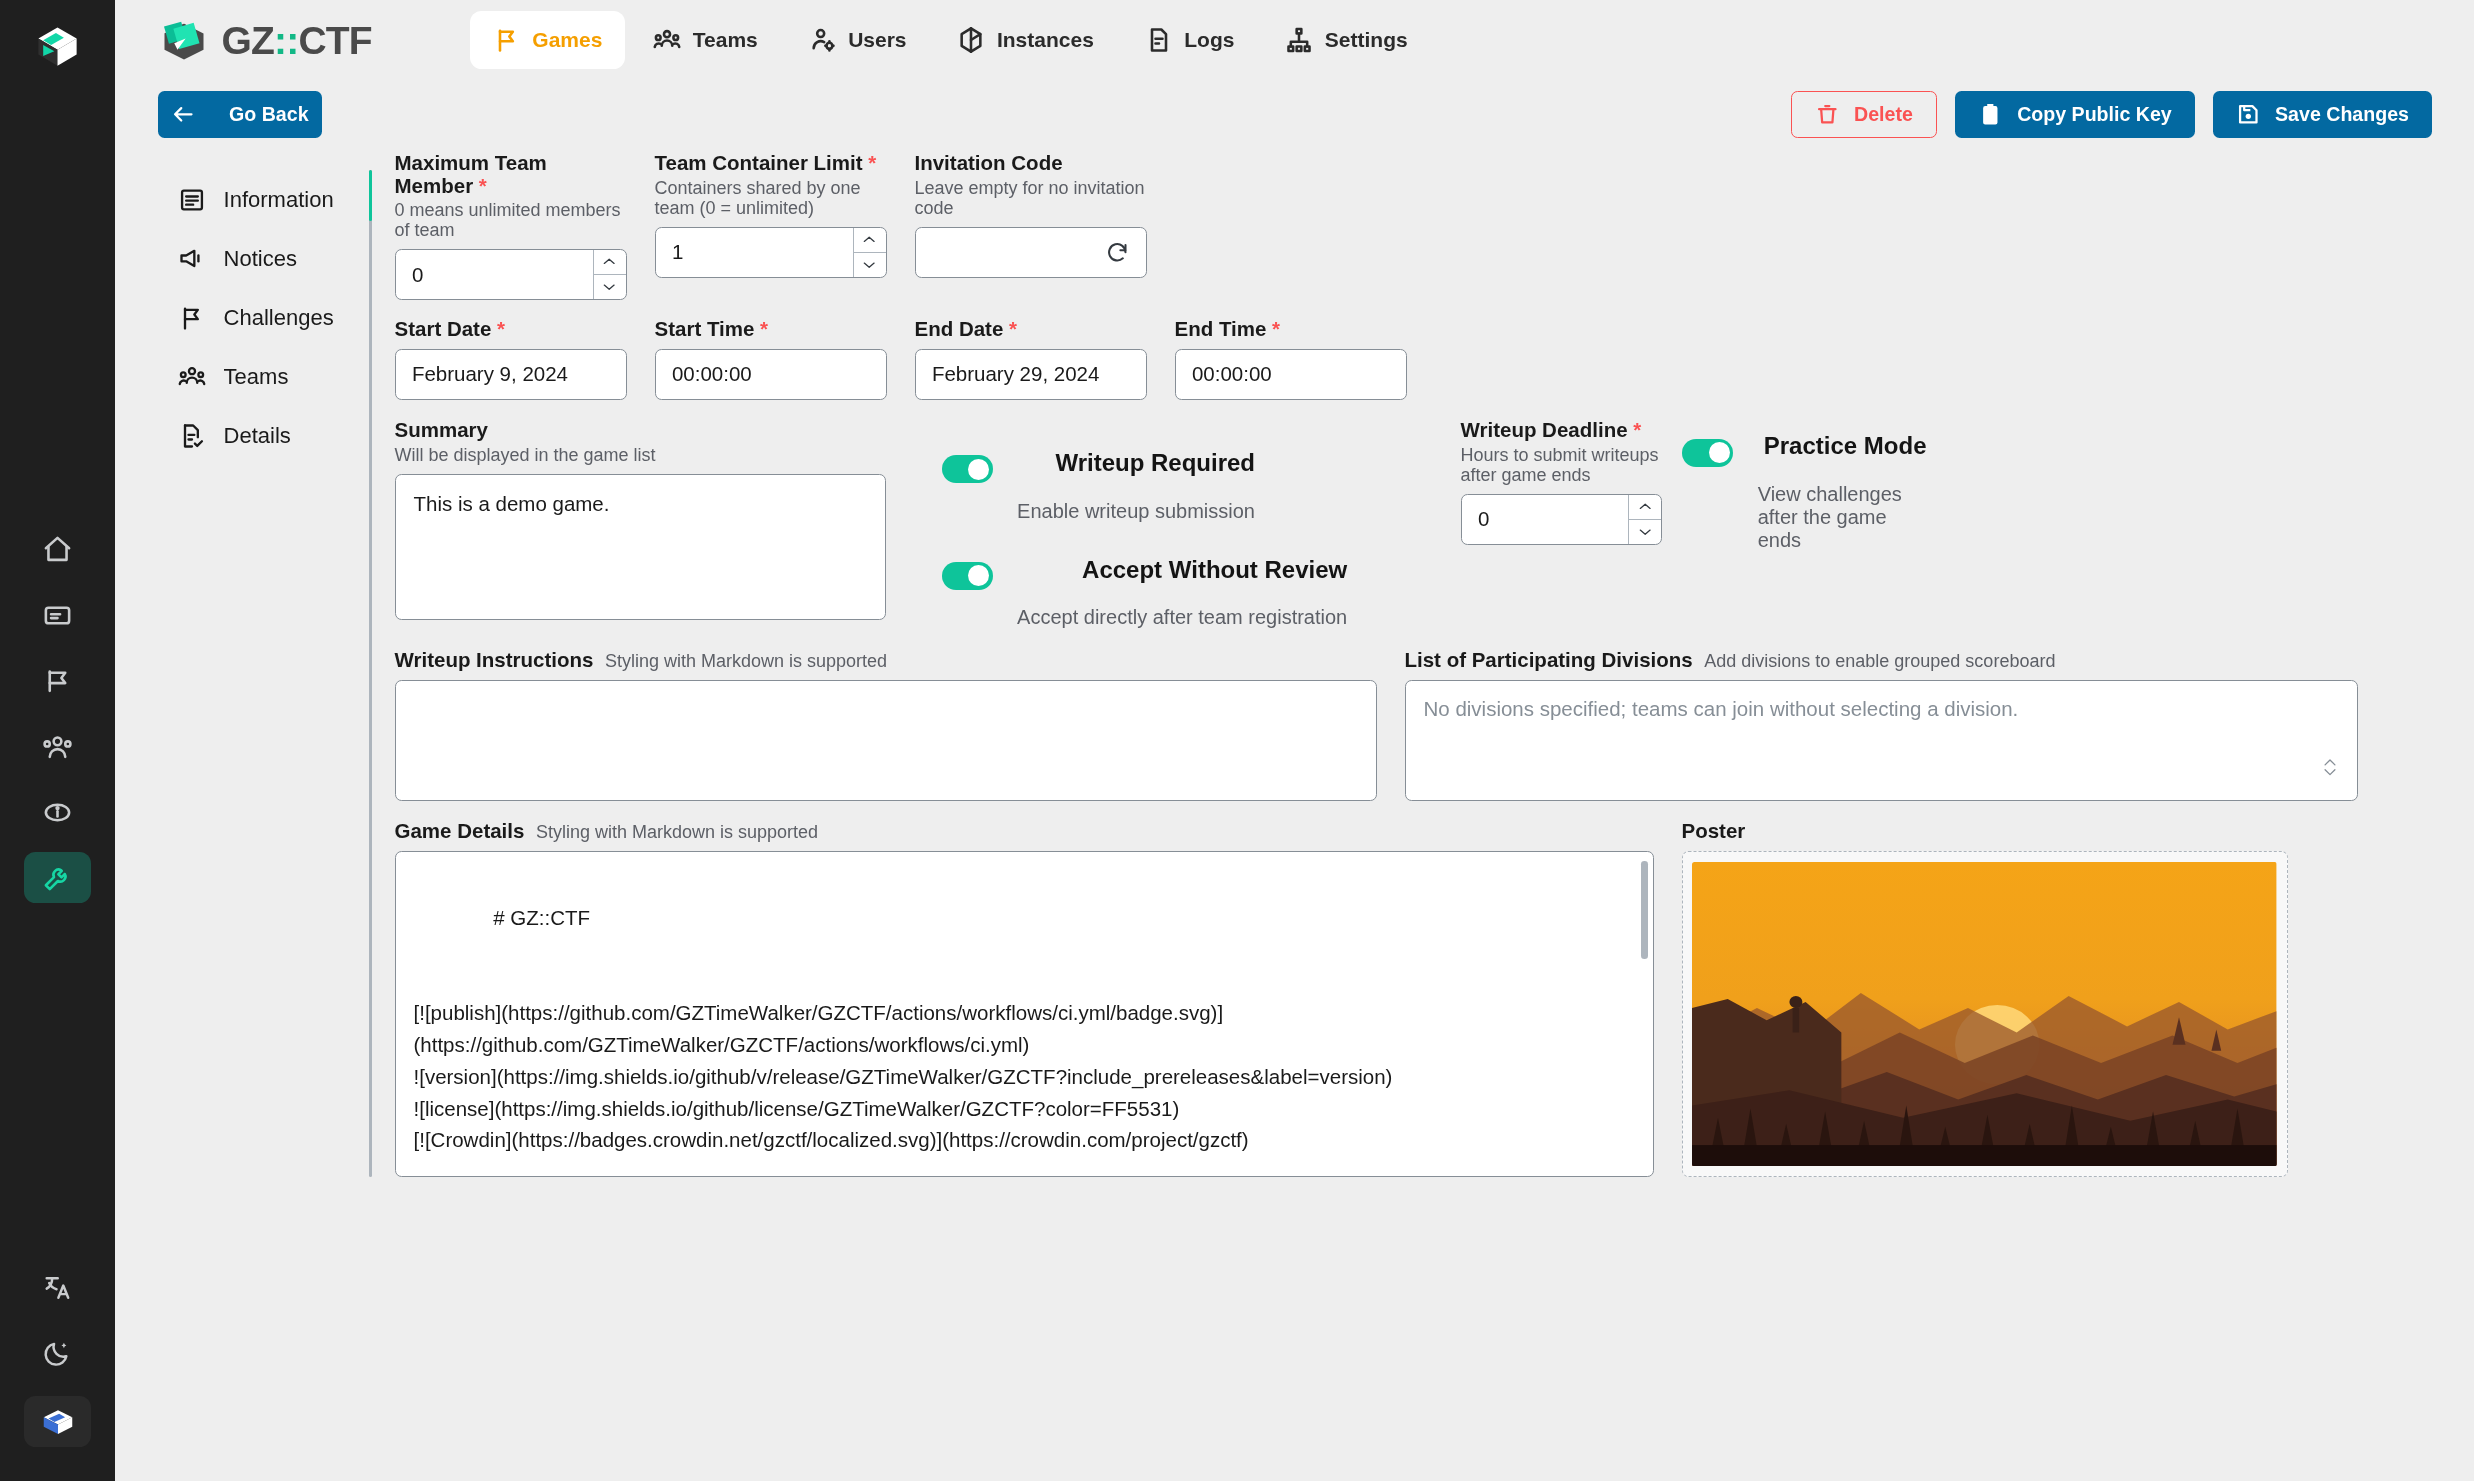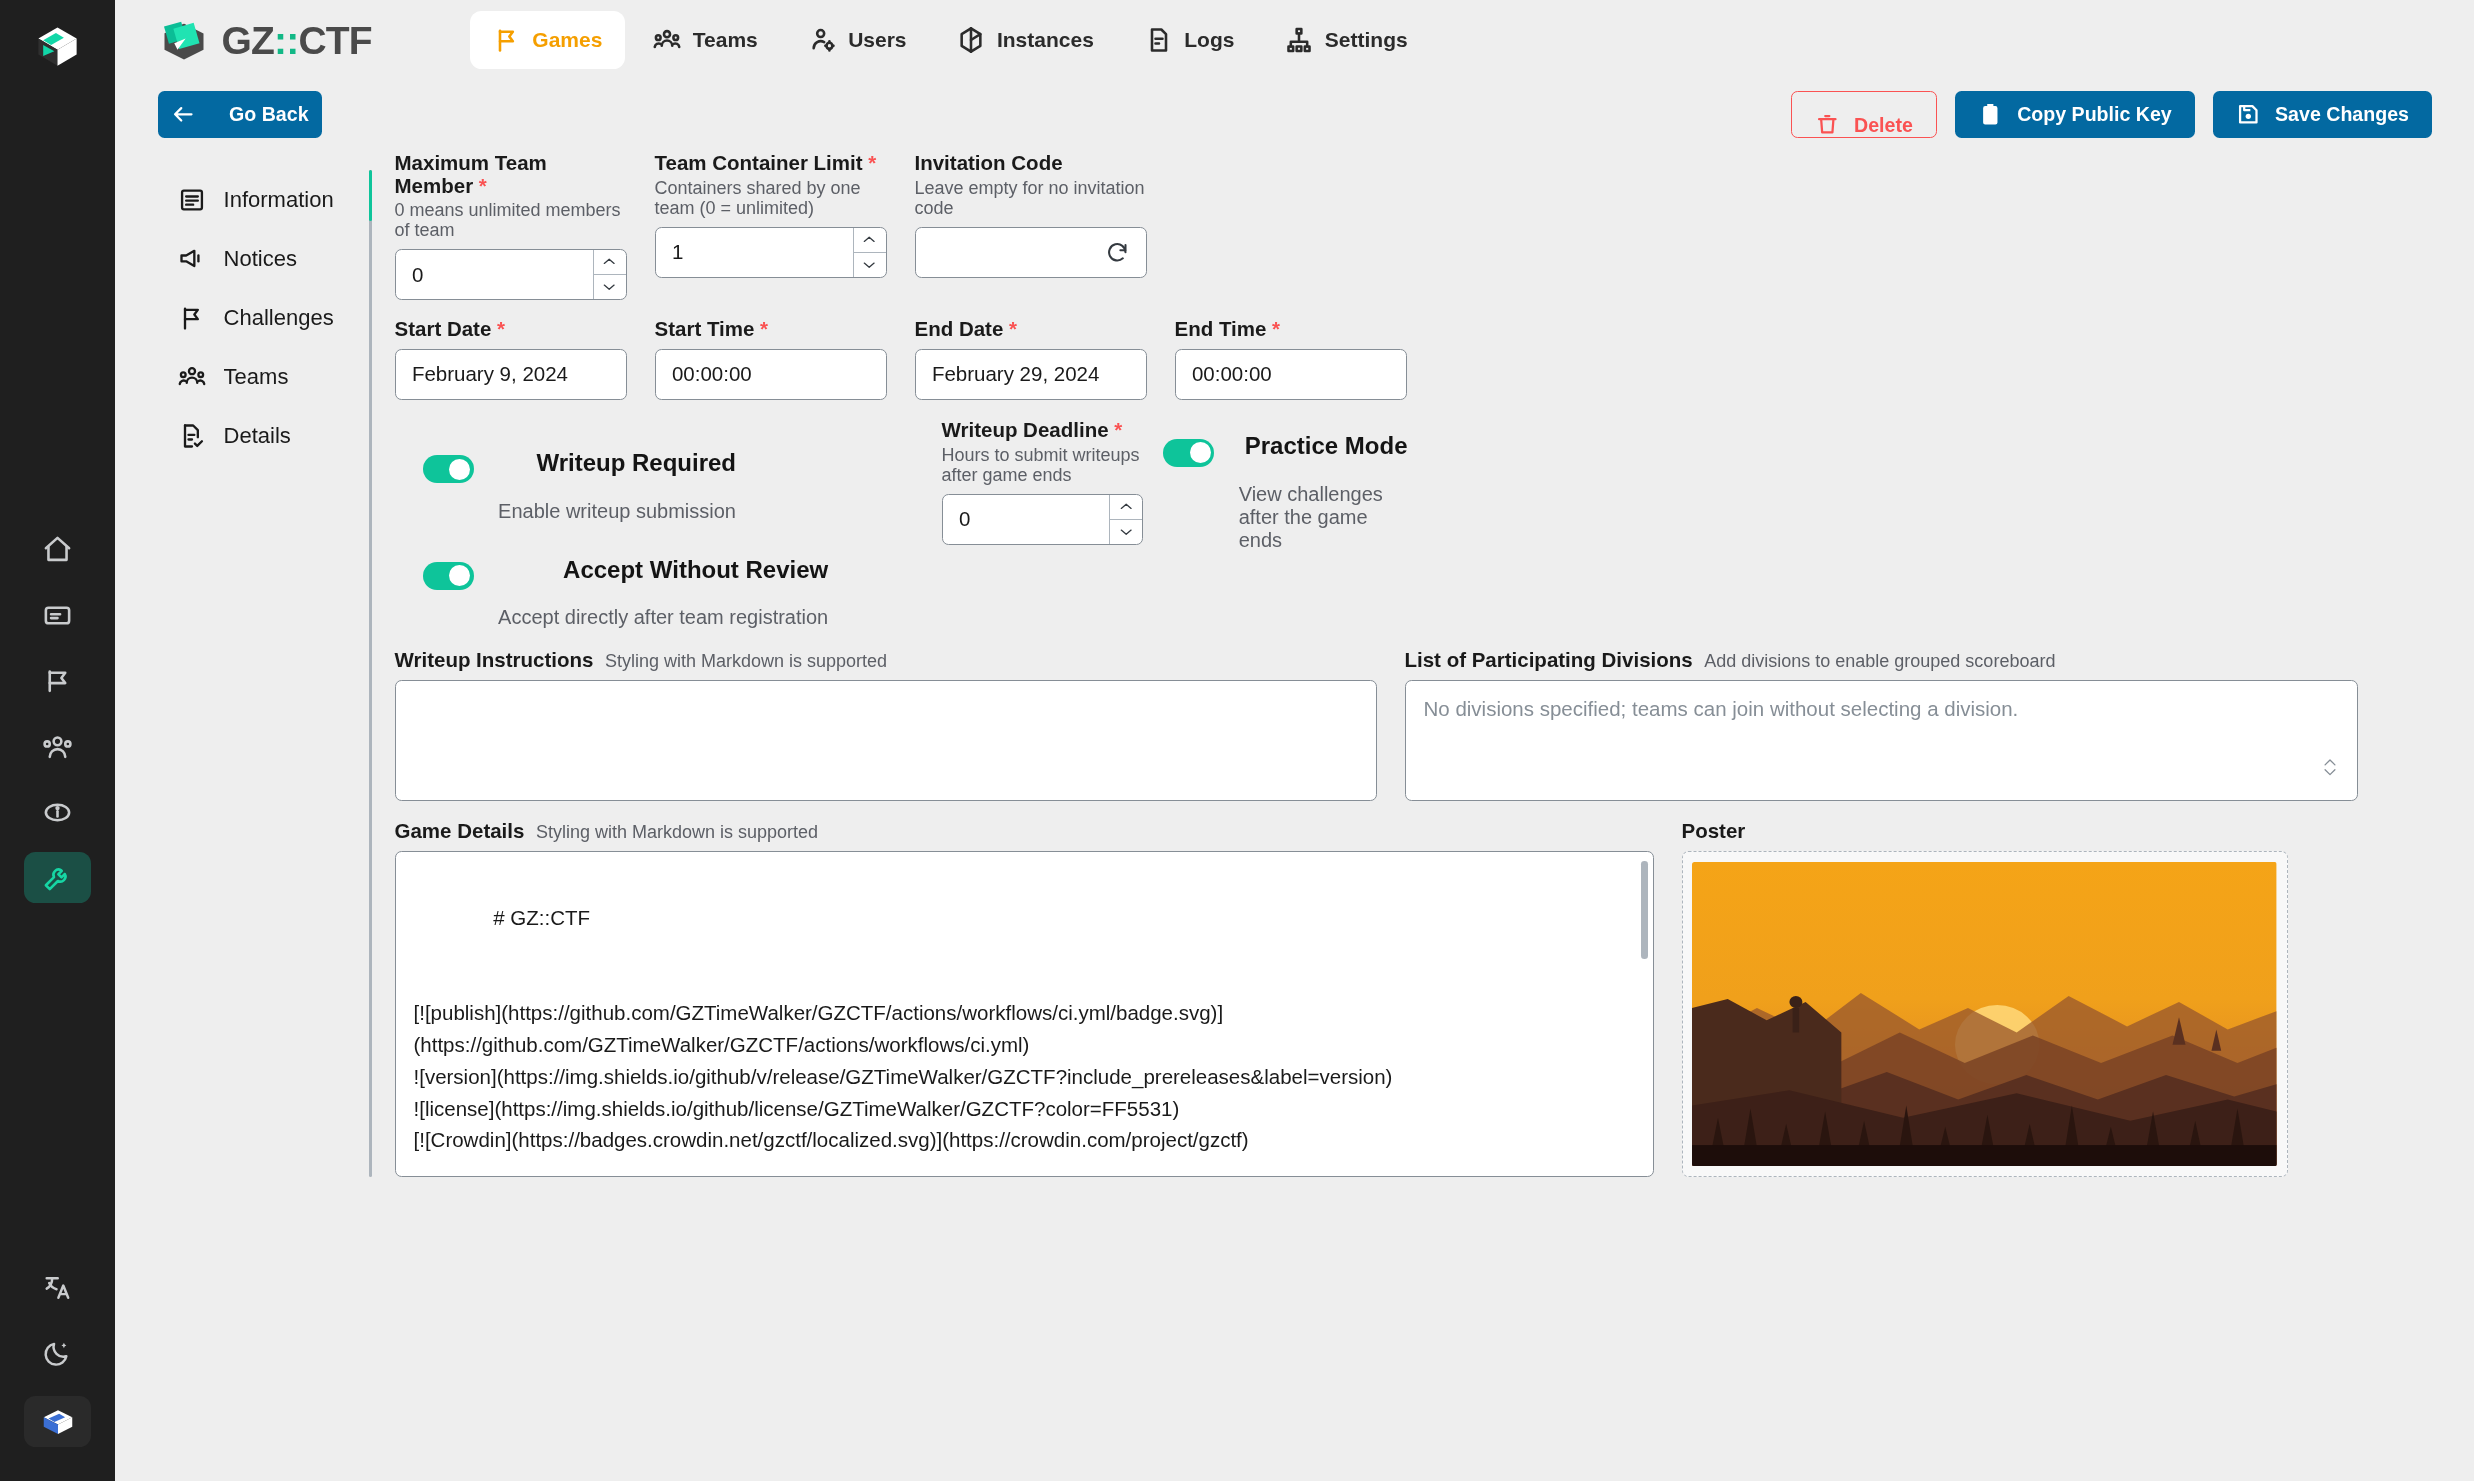--- a/index.html
+++ b/index.html
@@ -77,21 +77,20 @@
     border-radius: 6.5px; border: none;
     font-size: 19.6px; font-weight: bold; color: #fff;
     background: #0369a1; white-space: nowrap;
   }
   .btn svg { display: block; }
   .btn-go-back { width: 164px; gap: 33px; }
   .btn-group { display: flex; gap: 18px; }
   .btn-delete {
     background: transparent; color: #fa5252;
     border: 1.2px solid #fa5252;
-    align-items: flex-end;
   }
 
   
   .body {
     display: flex; padding: 14.7px 43px 0 43px; gap: 0;
   }
   .sidenav { width: 211px; flex: 0 0 211px; padding-top: 18px; }
   .sidenav-item {
     display: flex; align-items: center; gap: 18px;
     height: 59px; padding-left: 19.6px;
@@ -535,20 +534,25 @@
           </div>
           <div class="field" style="width:232px">
             <div class="flabel" style="margin-bottom:8.2px"><span>End Time</span> <span class="req">*</span></div>
             <div class="finput">
                   <span class="val">00:00:00</span>
                 </div>
           </div>
         </div>
 
         <div class="row" style="margin-top:19.6px">
+          <div class="field" style="width:491px">
+            <div class="flabel">Summary</div>
+            <div class="fhint">Will be displayed in the game list</div>
+            <div class="ftextarea" style="height:146px">This is a demo game.</div>
+          </div>
 
           <div style="width:491px; margin-left:28px; display:flex; flex-direction:column; justify-content:flex-start; padding-top:29.5px; gap:33px">
             <div class="toggle-row">
               <div class="switch"></div>
               <div>
                 <div class="sw-title">Writeup Required</div>
                 <div class="sw-sub">Enable writeup submission</div>
               </div>
             </div>
             <div class="toggle-row">

